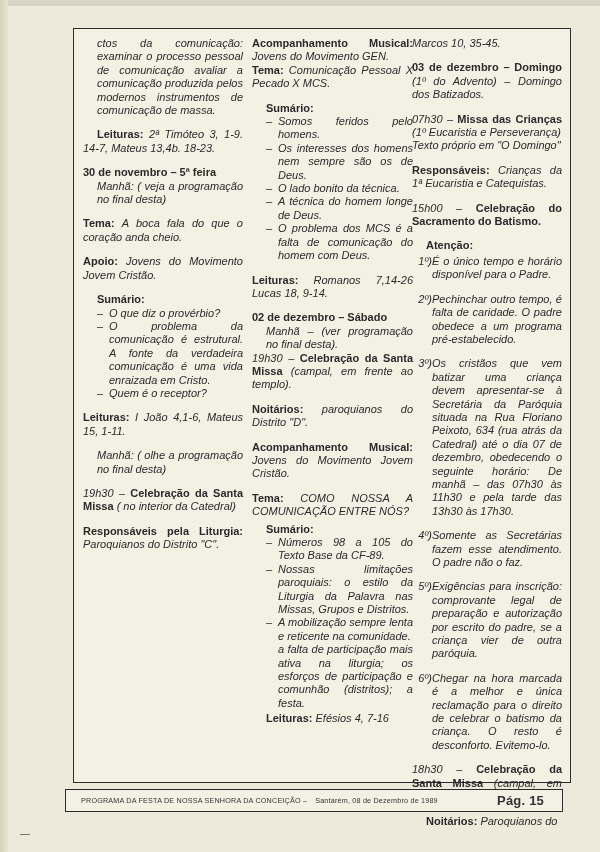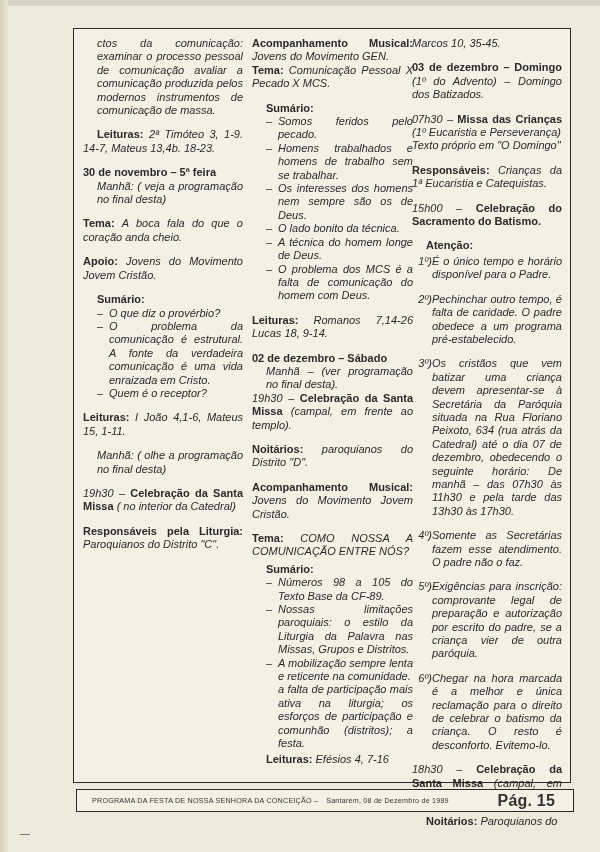--- a/index.html
+++ b/index.html
@@ -28,27 +28,27 @@
   .i { font-style:italic; }
   .ind { padding-left:14px; }
   .ind2 { padding-left:26px; }
   ul.dash { list-style:none; margin:0 0 11px 14px; padding:0; }
   ul.dash li { position:relative; padding-left:12px; font-style:italic; text-align:justify; }
   ul.dash li::before { content:"–"; position:absolute; left:0; font-style:normal; }
   .np { display:flex; margin:0 0 11px 0; }
   .np .n { width:20px; flex:none; font-style:italic;text-align:right; }
   .np .t { flex:1; font-style:italic; text-align:justify; }
   .footer {
-    position:absolute; left:76px; top:789px; width:498px; height:23px;
+    position:absolute; left:65px; top:789px; width:498px; height:23px;
     border:1.5px solid #2b2b2b; box-sizing:border-box; background:#f3f0e4;
     display:flex; align-items:center; font-size:7.2px; letter-spacing:0.2px;
   }
   .footer .ft { margin-left:15px; color:#333; }
   .footer .fd { margin-left:8px; color:#333; }
-  .footer .pg { margin-left:auto; margin-right:18px; font-size:16px; font-weight:bold; color:#333; }
+  .footer .pg { margin-left:auto; margin-right:18px; font-size:13px; font-weight:bold; color:#333; }
 </style>
 </head>
 <body>
 
 <div class="topshade"></div>
 <div class="binding"></div>
 <div class="mark"></div>
 
 <div class="frame">
 
@@ -69,22 +69,21 @@
     <p class="i ind">Manhã: ( olhe a programação no final desta)</p>
     <p><span class="i">19h30 –</span> <span class="b">Celebração da Santa Missa</span> <span class="i">( no interior da Catedral)</span></p>
     <p><span class="b">Responsáveis pela Liturgia:</span> <span class="i">Paroquianos do Distrito "C".</span></p>
   </div>
 
   <div class="col c2">
     <p style="margin-bottom:0"><span class="b">Acompanhamento Musical:</span> <span class="i">Jovens do Movimento GEN.</span></p>
     <p><span class="b">Tema:</span> <span class="i">Comunicação Pessoal X Pecado X MCS.</span></p>
     <p class="ind b" style="margin:0">Sumário:</p>
     <ul class="dash">
-      <li>Somos feridos pelo pecado.</li>
-      <li>Homens trabalhados e homens de trabalho sem se trabalhar.</li>
+      <li>Somos feridos pelo homens.</li>
       <li>Os interesses dos homens nem sempre são os de Deus.</li>
       <li>O lado bonito da técnica.</li>
       <li>A técnica do homem longe de Deus.</li>
       <li>O problema dos MCS é a falta de comunicação do homem com Deus.</li>
     </ul>
     <p><span class="b">Leituras:</span> <span class="i">Romanos 7,14-26 Lucas 18, 9-14.</span></p>
     <p class="b" style="margin:0">02 de dezembro – Sábado</p>
     <p class="i ind" style="margin:0">Manhã – (ver programação no final desta).</p>
     <p><span class="i">19h30 –</span> <span class="b">Celebração da Santa Missa</span> <span class="i">(campal, em frente ao templo).</span></p>
     <p><span class="b">Noitários:</span> <span class="i">paroquianos do Distrito "D".</span></p>

